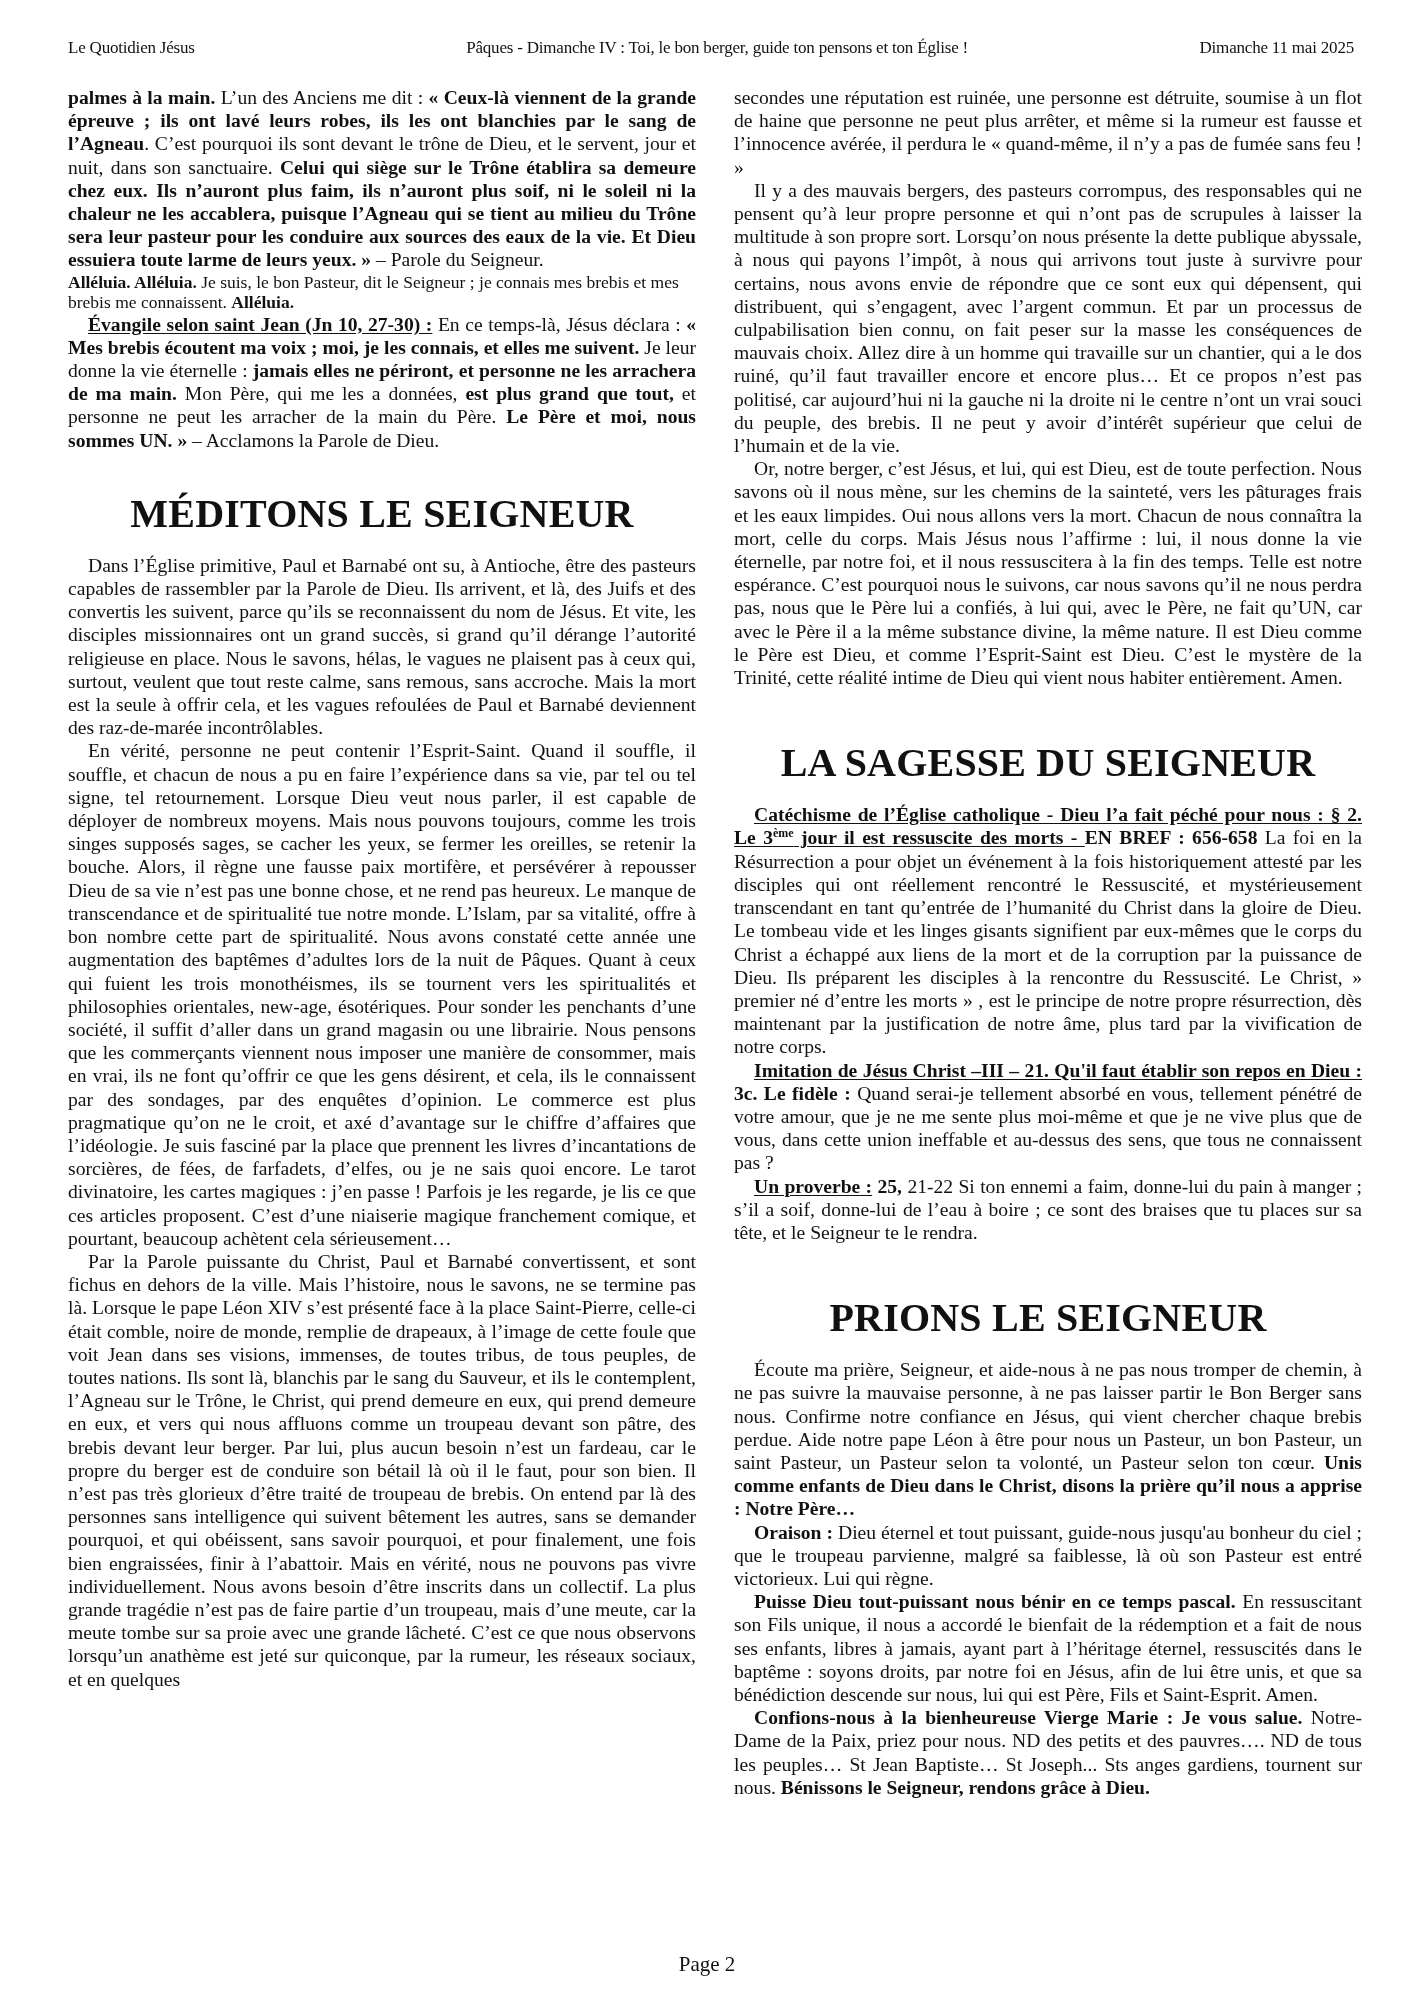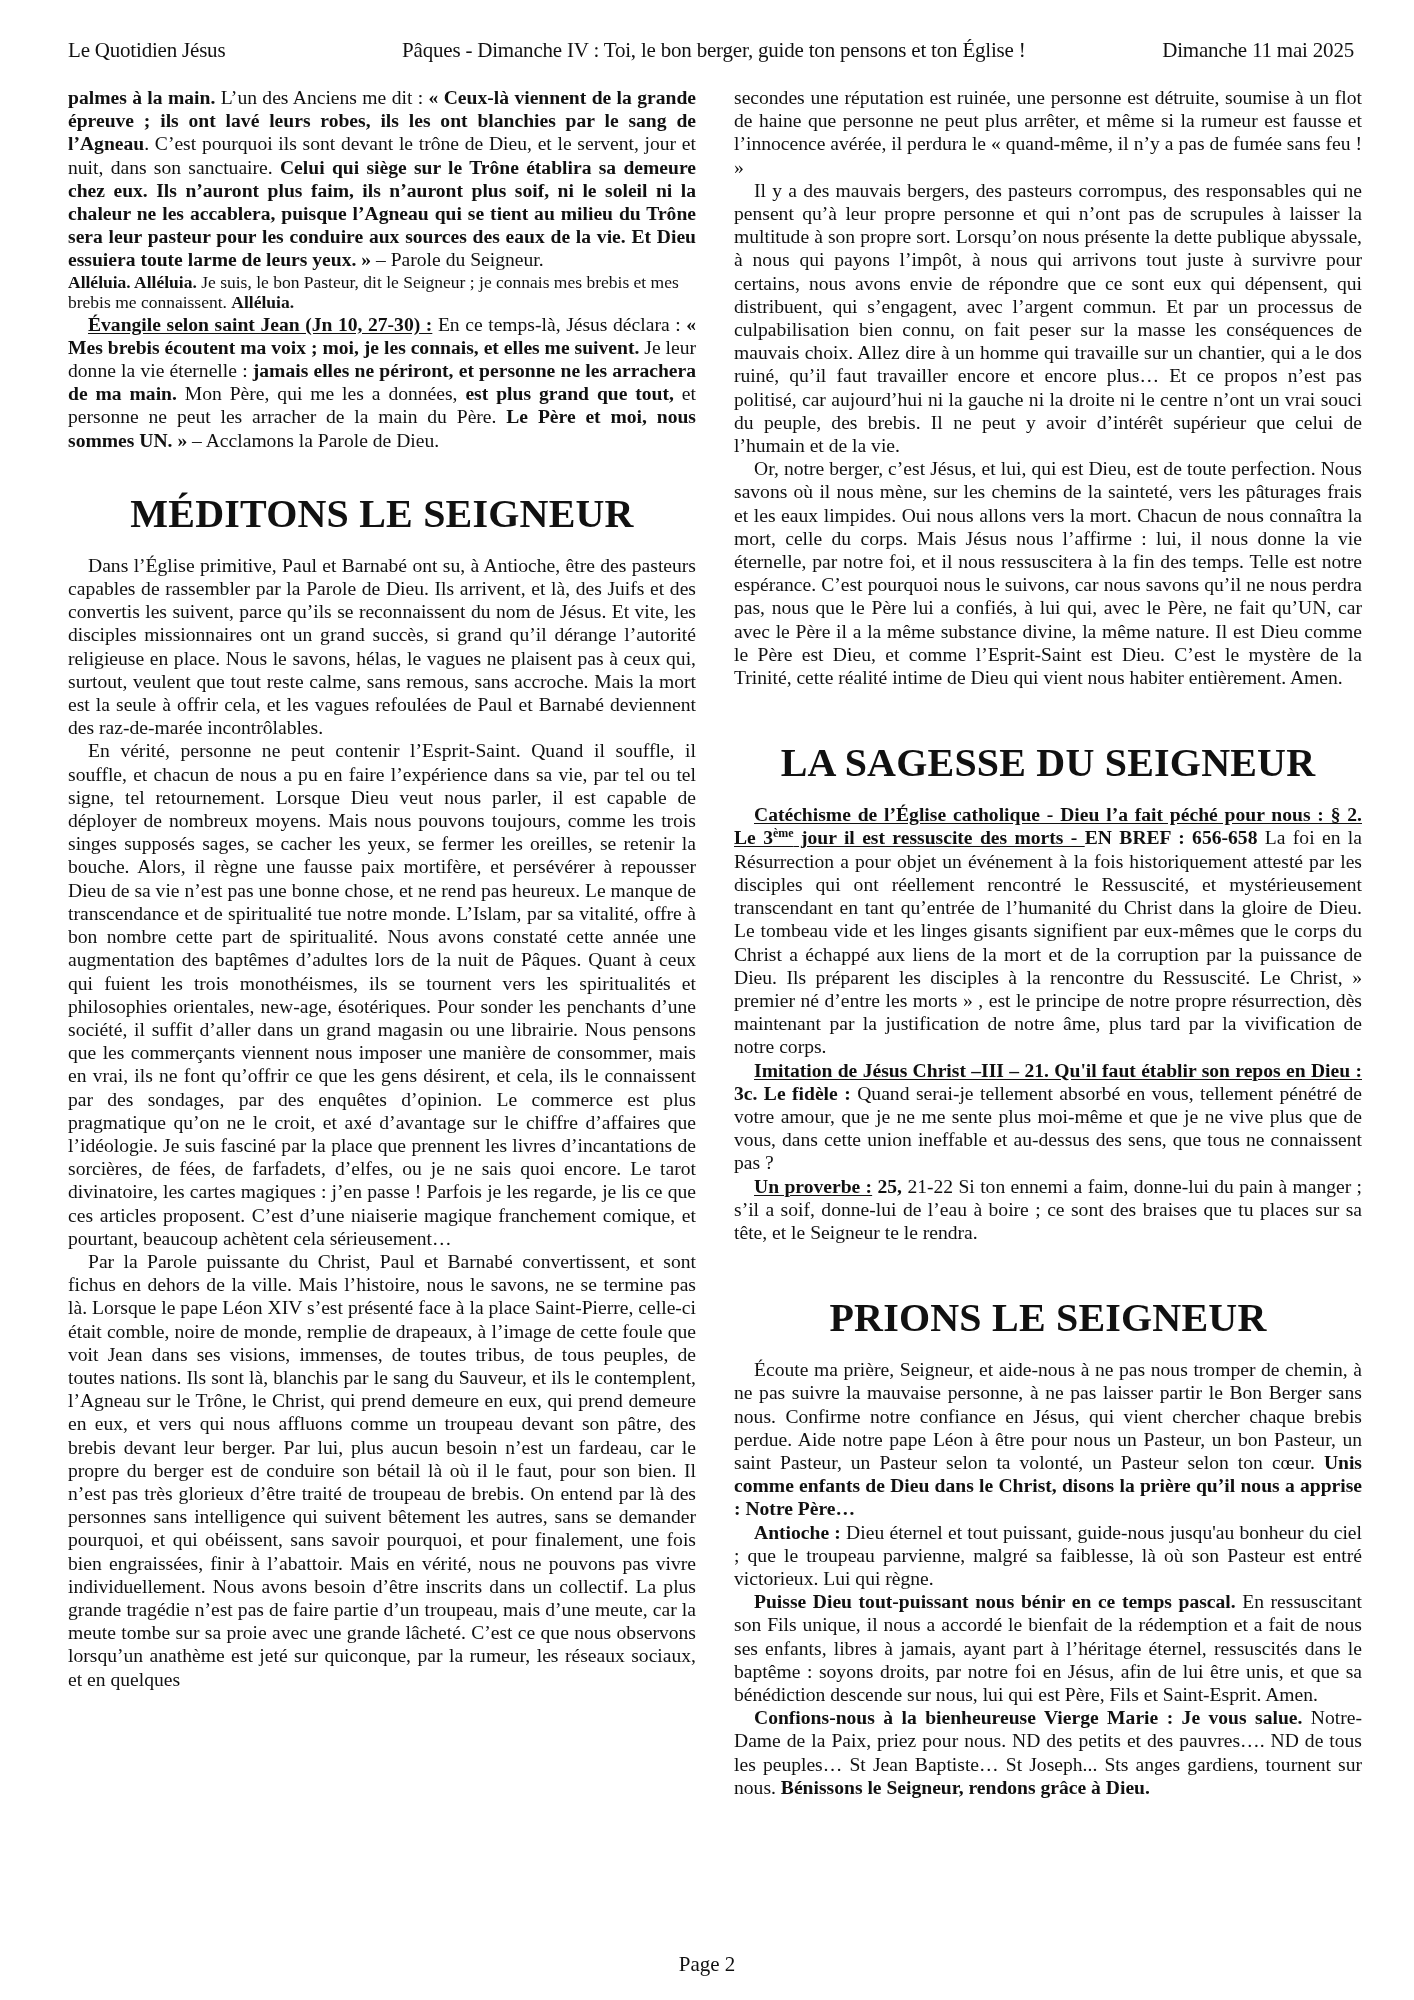--- a/index.html
+++ b/index.html
@@ -12,21 +12,21 @@
     color: #111111;
     overflow: hidden;
   }
   .page-header {
     position: absolute;
     top: 38px;
     left: 68px;
     right: 60px;
     display: flex;
     justify-content: space-between;
-    font-size: 21px;
+    font-size: 17px;
     letter-spacing: -0.2px;
     color: #111;
     align-items: flex-end;
   }
   .page-header .h-title { margin-left: 0; }
   .page-header .h-subject { margin-left: 40px; flex: 1; text-align: center; }
   .columns {
     position: absolute;
     top: 86px;
     left: 68px;
@@ -127,21 +127,21 @@
     <p class="indent">
       <u><b>Un proverbe :</b></u><b> 25,</b><span> 21-22 Si ton ennemi a faim, donne-lui du pain à manger ; s’il a soif, donne-lui de l’eau à boire ; ce sont des braises que tu places sur sa tête, et le Seigneur te le rendra.</span>
     </p>
 
     <h2 class="section-title first-right">PRIONS LE SEIGNEUR</h2>
 
     <p class="indent">
       <span>Écoute ma prière, Seigneur, et aide-nous à ne pas nous tromper de chemin, à ne pas suivre la mauvaise personne, à ne pas laisser partir le Bon Berger sans nous. Confirme notre confiance en Jésus, qui vient chercher chaque brebis perdue. Aide notre pape Léon à être pour nous un Pasteur, un bon Pasteur, un saint Pasteur, un Pasteur selon ta volonté, un Pasteur selon ton cœur. </span><b>Unis comme enfants de Dieu dans le Christ, disons la prière qu’il nous a apprise : Notre Père…</b>
     </p>
     <p class="indent">
-      <b>Antioche :</b><span> Dieu éternel et tout puissant, guide-nous jusqu'au bonheur du ciel ; que le troupeau parvienne, malgré sa faiblesse, là où son Pasteur est entré victorieux. Lui qui règne.</span>
+      <b>Oraison :</b><span> Dieu éternel et tout puissant, guide-nous jusqu'au bonheur du ciel ; que le troupeau parvienne, malgré sa faiblesse, là où son Pasteur est entré victorieux. Lui qui règne.</span>
     </p>
     <p class="indent">
       <b>Puisse Dieu tout-puissant nous bénir en ce temps pascal.</b><span> En ressuscitant son Fils unique, il nous a accordé le bienfait de la rédemption et a fait de nous ses enfants, libres à jamais, ayant part à l’héritage éternel, ressuscités dans le baptême : soyons droits, par notre foi en Jésus, afin de lui être unis, et que sa bénédiction descende sur nous, lui qui est Père, Fils et Saint-Esprit. Amen.</span>
     </p>
     <p class="indent">
       <b>Confions-nous à la bienheureuse Vierge Marie : Je vous salue.</b><span> Notre-Dame de la Paix, priez pour nous. ND des petits et des pauvres…. ND de tous les peuples… St Jean Baptiste… St Joseph... Sts anges gardiens, tournent sur nous. </span><b>Bénissons le Seigneur, rendons grâce à Dieu.</b>
     </p>
   </div>
 </div>
 

